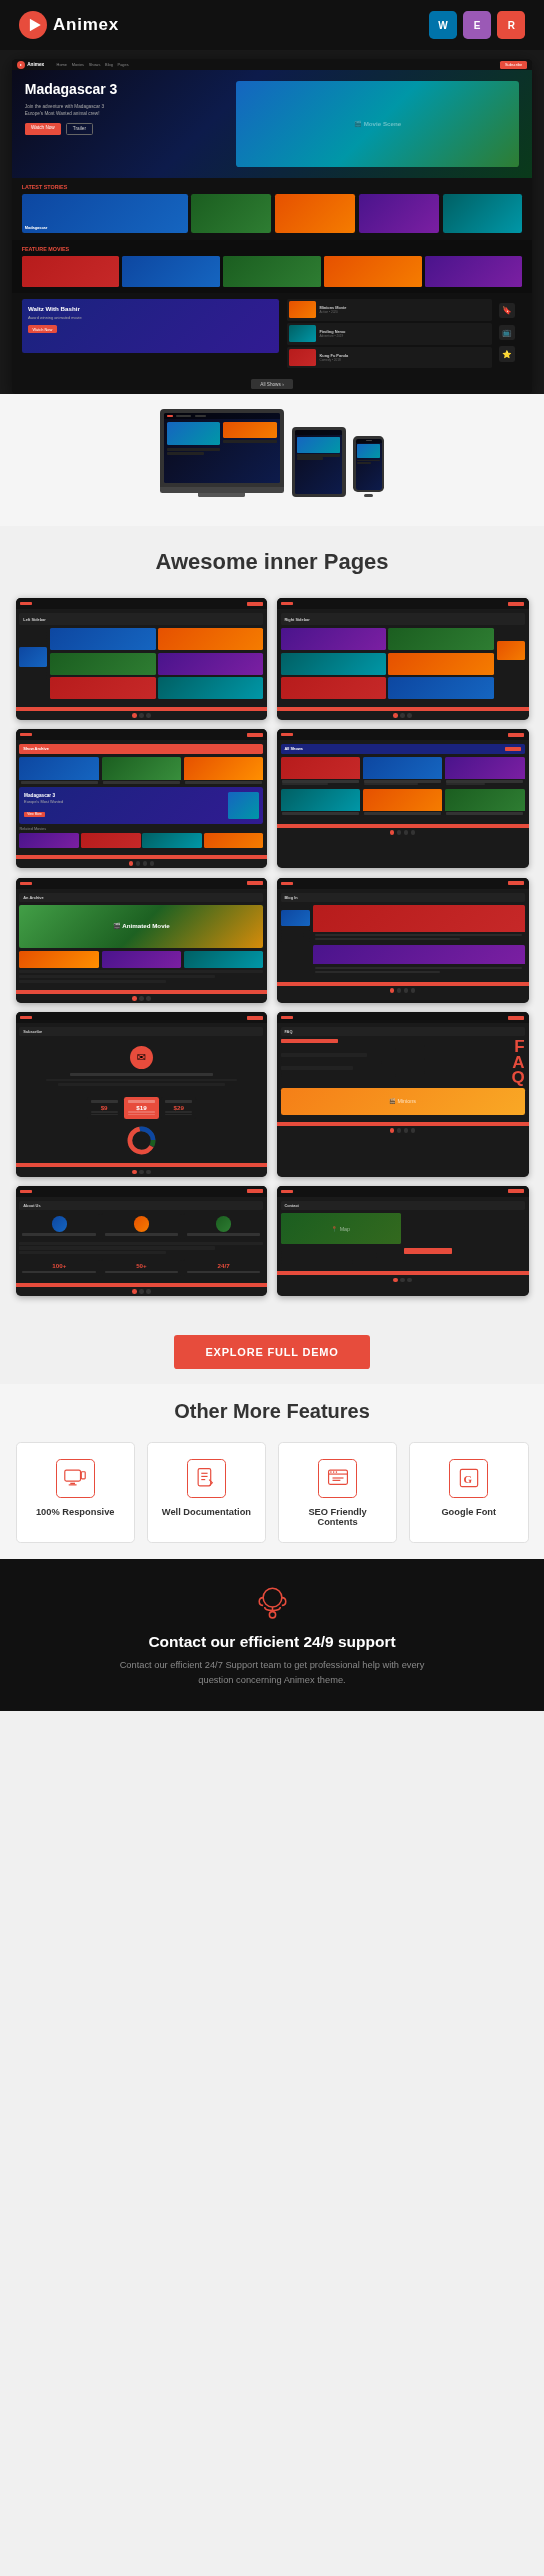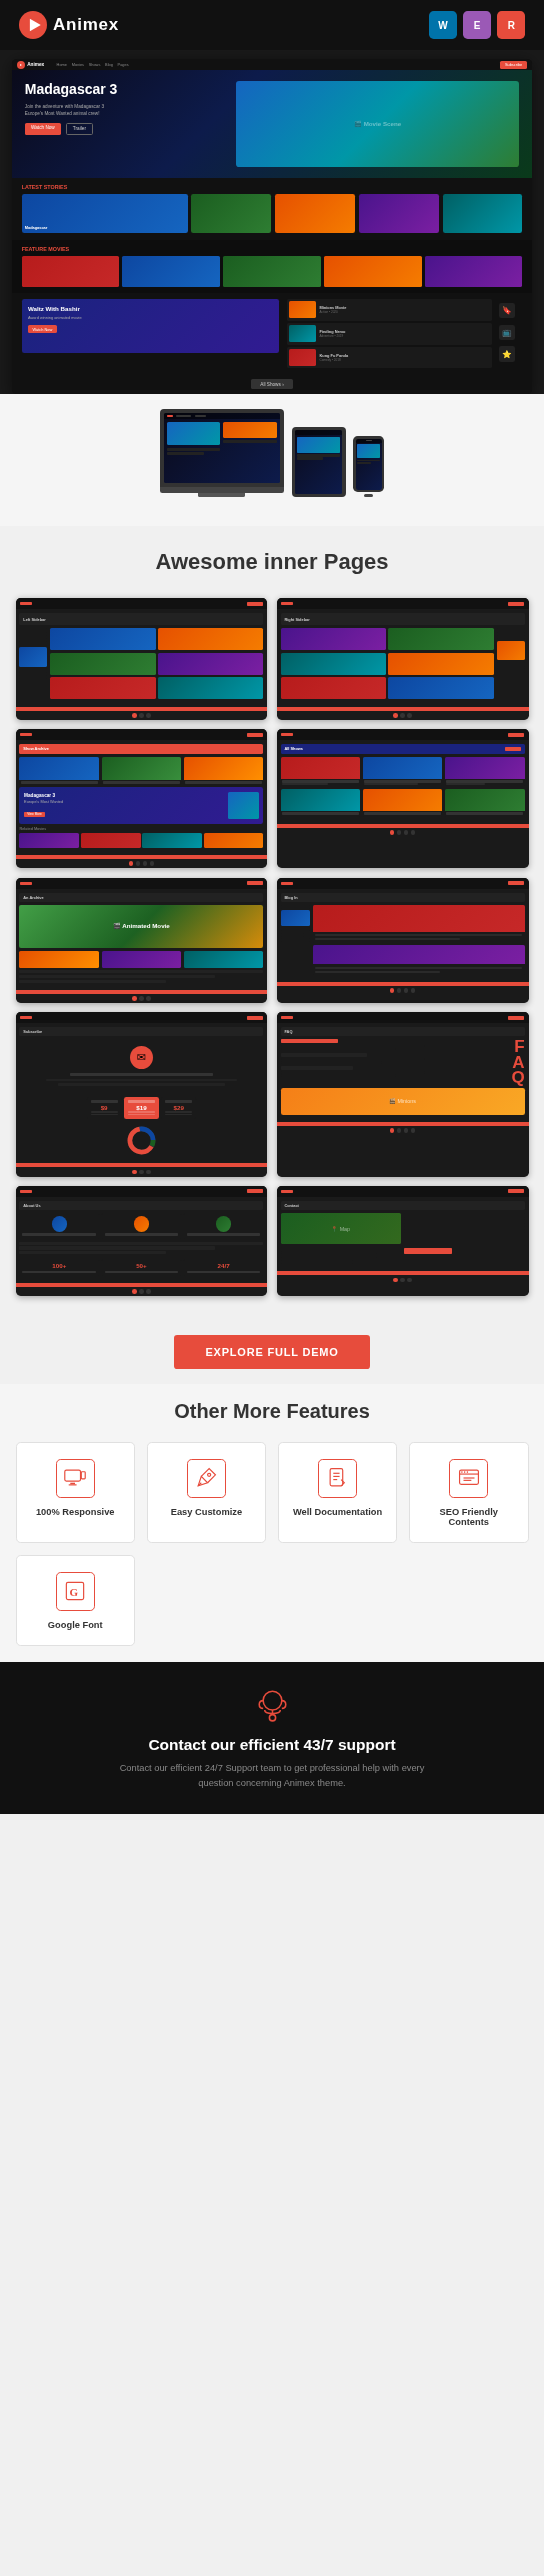--- a/index.html
+++ b/index.html
@@ -889,31 +889,20 @@
           <rect x="8" y="20" width="6" height="2" fill="#e74c3c"></rect>
           <rect x="6" y="22" width="10" height="1.5" fill="#e74c3c"></rect>
           <rect x="22" y="6" width="5" height="9" rx="1" stroke="#e74c3c" stroke-width="1.5" fill="none"></rect>
         </svg>
       </div>
       <div class="feature-label">100% Responsive</div>
     </div>
     <div class="feature-item">
       <div class="feature-icon">
         <svg width="22" height="22" viewBox="0 0 28 28" fill="none">
-          <path d="M4 24L8 12L16 20L4 24Z" stroke="#e74c3c" stroke-width="1.5" fill="none"></path>
-          <path d="M8 12L18 2L26 10L16 20" stroke="#e74c3c" stroke-width="1.5" fill="none"></path>
-          <circle cx="18" cy="10" r="2" stroke="#e74c3c" stroke-width="1.5" fill="none"></circle>
-          <line x1="4" y1="24" x2="8" y2="20" stroke="#e74c3c" stroke-width="1.5"></line>
-        </svg>
-      </div>
-      <div class="feature-label">Easy Customize</div>
-    </div>
-    <div class="feature-item">
-      <div class="feature-icon">
-        <svg width="22" height="22" viewBox="0 0 28 28" fill="none">
           <rect x="4" y="2" width="16" height="22" rx="2" stroke="#e74c3c" stroke-width="1.5" fill="none"></rect>
           <line x1="8" y1="8" x2="16" y2="8" stroke="#e74c3c" stroke-width="1.5"></line>
           <line x1="8" y1="12" x2="16" y2="12" stroke="#e74c3c" stroke-width="1.5"></line>
           <line x1="8" y1="16" x2="13" y2="16" stroke="#e74c3c" stroke-width="1.5"></line>
           <path d="M18 16 L22 20 L18 24" stroke="#e74c3c" stroke-width="1.5" fill="none"></path>
         </svg>
       </div>
       <div class="feature-label">Well Documentation</div>
     </div>
     <div class="feature-item">
@@ -947,16 +936,16 @@
   <div class="support-icon">
     <svg width="39" height="39" viewBox="0 0 50 50" fill="none">
       <circle cx="25" cy="20" r="12" stroke="#e74c3c" stroke-width="2" fill="none"></circle>
       <path d="M15 32 C15 38 35 38 35 32" stroke="#e74c3c" stroke-width="2" fill="none"></path>
       <path d="M13 20 C10 20 8 22 8 25 C8 28 10 30 13 30" stroke="#e74c3c" stroke-width="2" fill="none"></path>
       <path d="M37 20 C40 20 42 22 42 25 C42 28 40 30 37 30" stroke="#e74c3c" stroke-width="2" fill="none"></path>
       <circle cx="25" cy="42" r="4" stroke="#e74c3c" stroke-width="2" fill="none"></circle>
       <line x1="25" y1="38" x2="25" y2="32" stroke="#e74c3c" stroke-width="2"></line>
     </svg>
   </div>
-  <h2 class="support-title">Contact our efficient 43/7 support</h2>
+  <h2 class="support-title">Contact our efficient 24/9 support</h2>
   <p class="support-desc">Contact our efficient 24/7 Support team to get professional help with every question concerning Animex theme.</p>
 </div>
 
 
 </body></html>

